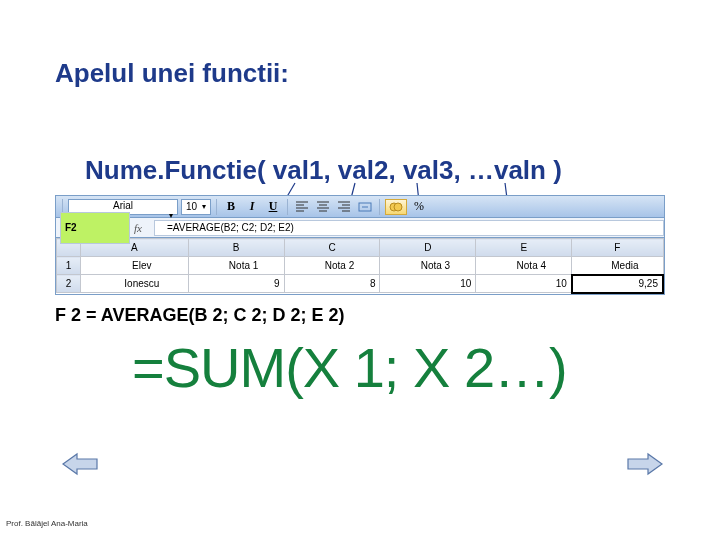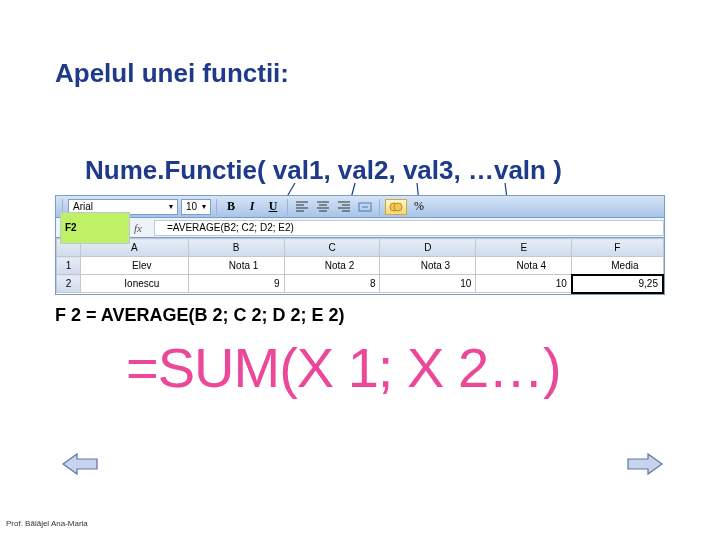--- a/index.html
+++ b/index.html
@@ -53,21 +53,21 @@
   }
   .font-box {
     background: #fff;
     border: 1px solid #7a9ec8;
     height: 16px;
     display: flex;
     align-items: center;
     padding: 0 4px;
     font-size: 10px;
   }
-  .font-name { width: 110px; }
+  .font-name { width: 110px; flex-direction: column; }
   .font-size { width: 30px; }
   .toolbar-btn {
     width: 18px;
     height: 18px;
     display: flex;
     align-items: center;
     justify-content: center;
     font-family: "Times New Roman", serif;
     font-size: 12px;
   }
@@ -151,24 +151,24 @@
     position: absolute;
     top: 305px;
     left: 55px;
     font-size: 18px;
     font-weight: bold;
     color: #000000;
   }
   .big-formula {
     position: absolute;
     top: 335px;
-    left: 126px;
+    left: 132px;
     font-size: 56px;
     font-weight: normal;
-    color: #ec4899;
+    color: #15803d;
     font-family: Arial, sans-serif;
     letter-spacing: -1px;
   }
   .nav-arrow {
     position: absolute;
     bottom: 62px;
     width: 40px;
     height: 28px;
     display: flex;
     align-items: center;

